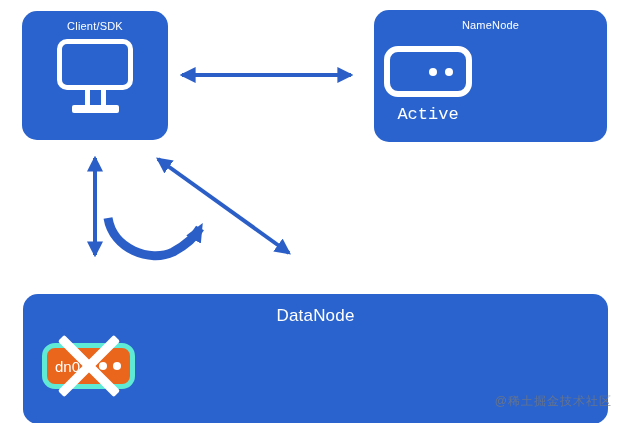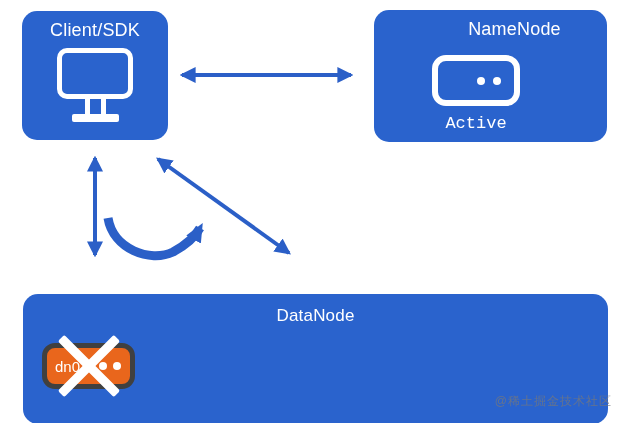--- a/index.html
+++ b/index.html
@@ -12,44 +12,44 @@
   *{margin:0;padding:0;box-sizing:border-box;}
   html,body{background:#ffffff;}
   .canvas{
     position:relative;width:621px;height:423px;background:#ffffff;
     font-family:"Liberation Sans",sans-serif;overflow:hidden;color:#fff;
   }
   .arrows{position:absolute;left:0;top:0;pointer-events:none;}
   .arrows line,.arrows path.curve{stroke:var(--arrow-blue);}
   .arrows marker path{fill:var(--arrow-blue);}
   .box{position:absolute;background:var(--box-blue);border-radius:15px;}
-  .box-title{text-align:center;font-size:18px;padding-top:9px;letter-spacing:.2px;}
+  .box-title{text-align:center;font-size:11px;padding-top:9px;letter-spacing:.2px;}
 
   
   .client{left:22px;top:11px;width:146px;height:129px;}
   .monitor{margin-top:7px;display:flex;flex-direction:column;align-items:center;}
   .monitor-screen{width:76px;height:51px;border:5px solid #fff;border-radius:10px;}
   .monitor-neck{width:21px;height:15px;border-left:5px solid #fff;border-right:5px solid #fff;}
   .monitor-base{width:47px;height:8px;background:#fff;border-radius:2px;}
 
   
-  .namenode{left:374px;top:10px;width:233px;height:132px;padding-left:48px;}
+  .namenode{left:374px;top:10px;width:233px;height:132px;}
   .nn-row{display:flex;justify-content:space-between;padding:15px 13px 0 10px;}
   .nn-node{display:flex;flex-direction:column;align-items:center;}
   .server{border:6px solid #fff;border-radius:14px;display:flex;align-items:center;background:transparent;}
   .nn-server{width:88px;height:51px;justify-content:flex-end;padding-right:13px;gap:8px;}
   .purple{background:var(--standby-purple);}
   .dot{width:8px;height:8px;background:#fff;border-radius:50%;display:inline-block;flex:none;}
   .nn-label{margin-top:8px;font-size:17px;font-family:Liberation Mono, monospace;}
 
   
   .datanode{left:23px;top:282px;width:585px;height:130px;margin-top:12px;}
   .dn-title{padding-top:12px;font-size:17px;}
   .dn-row{display:flex;justify-content:space-between;align-items:flex-start;padding:17px 11px 0 19px;}
-  .dn-server{width:93px;height:46px;border:5px solid #404040;border-radius:13px;padding:0 9px 0 8px;position:relative;}
+  .dn-server{width:93px;height:46px;border:5px solid #5eead4;border-radius:13px;padding:0 9px 0 8px;position:relative;}
   .dn-label{font-size:15px;white-space:nowrap;}
   .dots{display:flex;gap:6px;margin-left:auto;}
   .failed{background:var(--failed-orange);}
   .xwrap{position:absolute;left:50%;top:50%;width:0;height:0;}
   .xbar{position:absolute;left:0;top:0;width:79px;height:9px;background:#fff;border-radius:2px;}
   .x1{transform:translate(-50%,-50%) rotate(45deg);}
   .x2{transform:translate(-50%,-50%) rotate(-45deg);}
 
   .watermark{
     position:absolute;right:9px;top:393px;font-size:12px;

